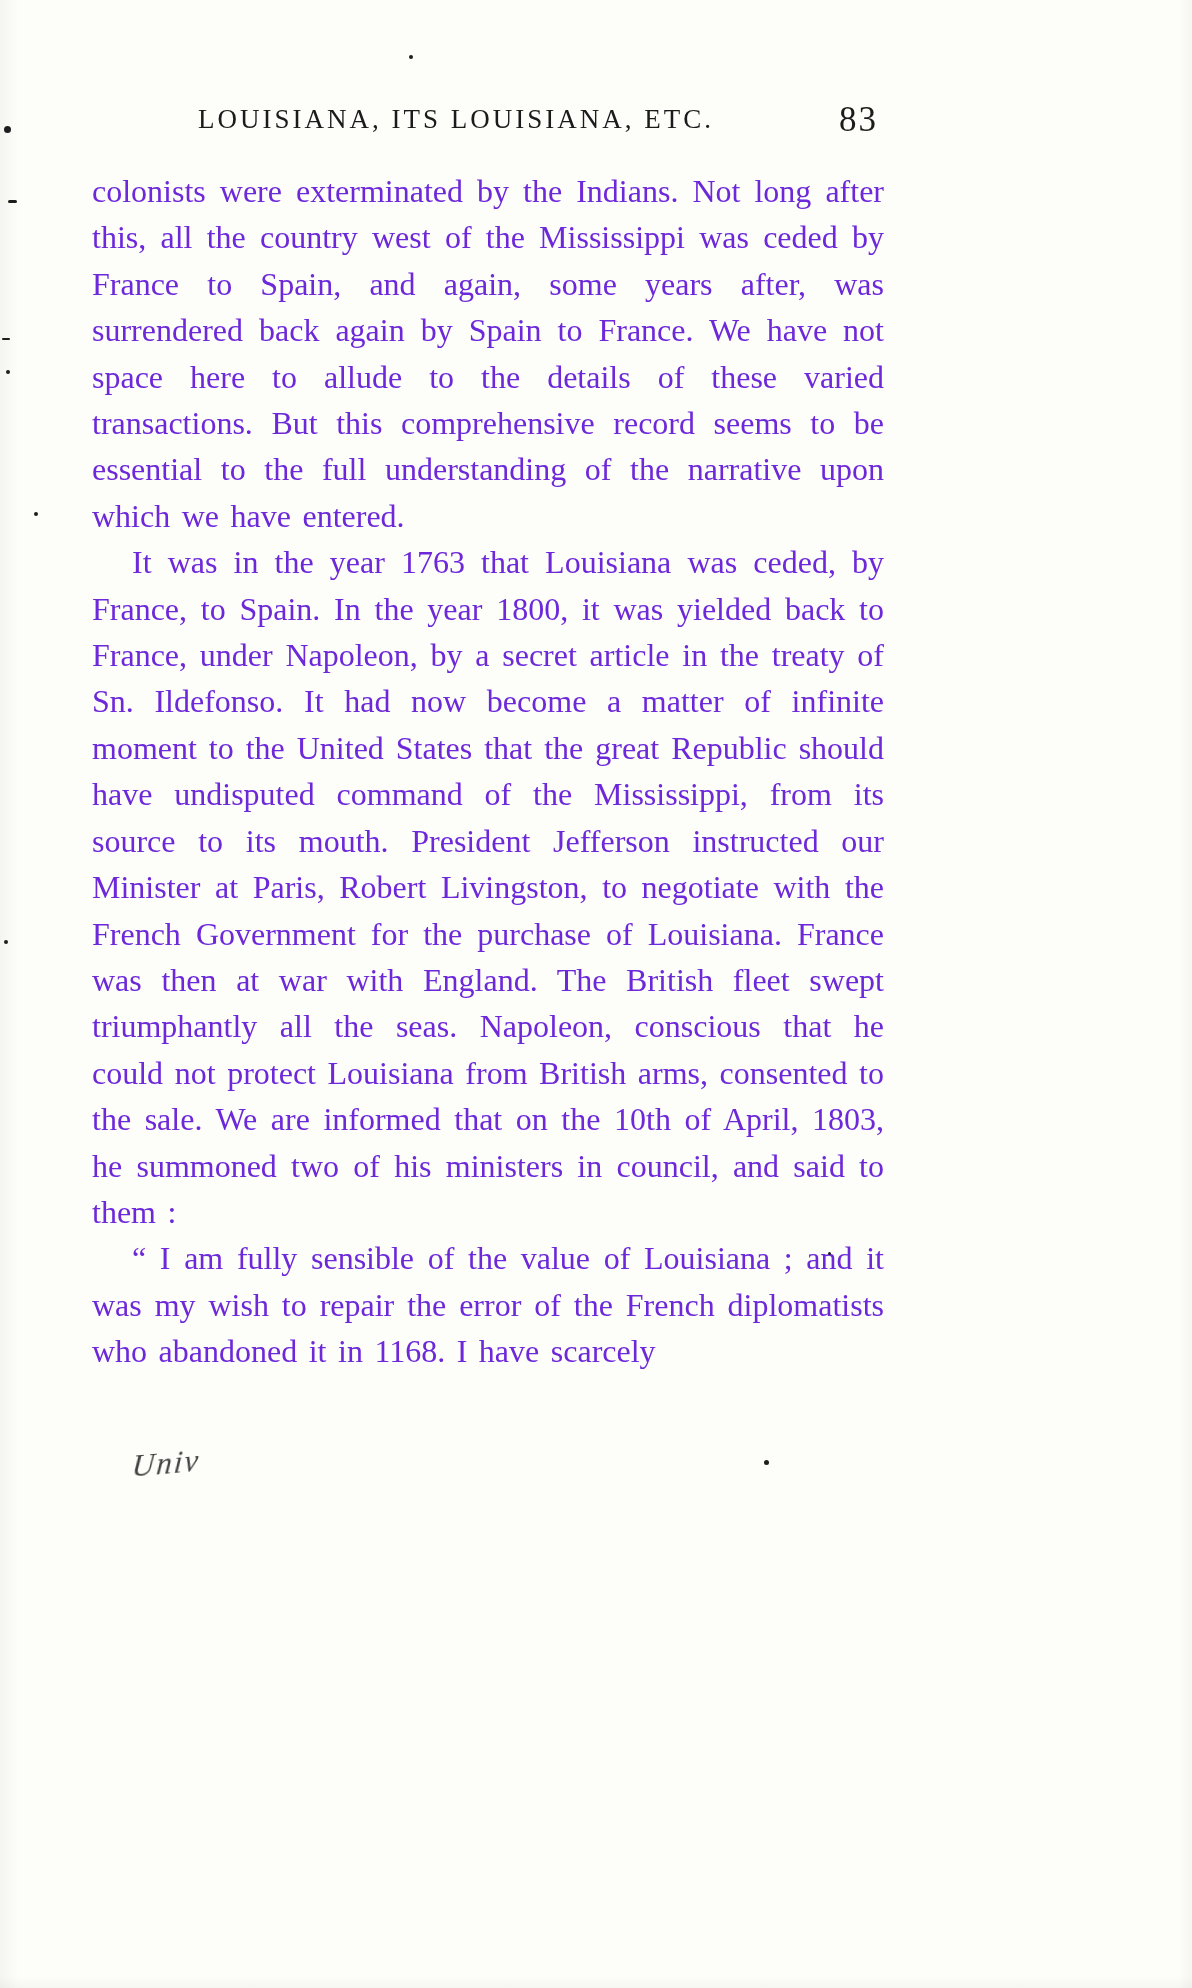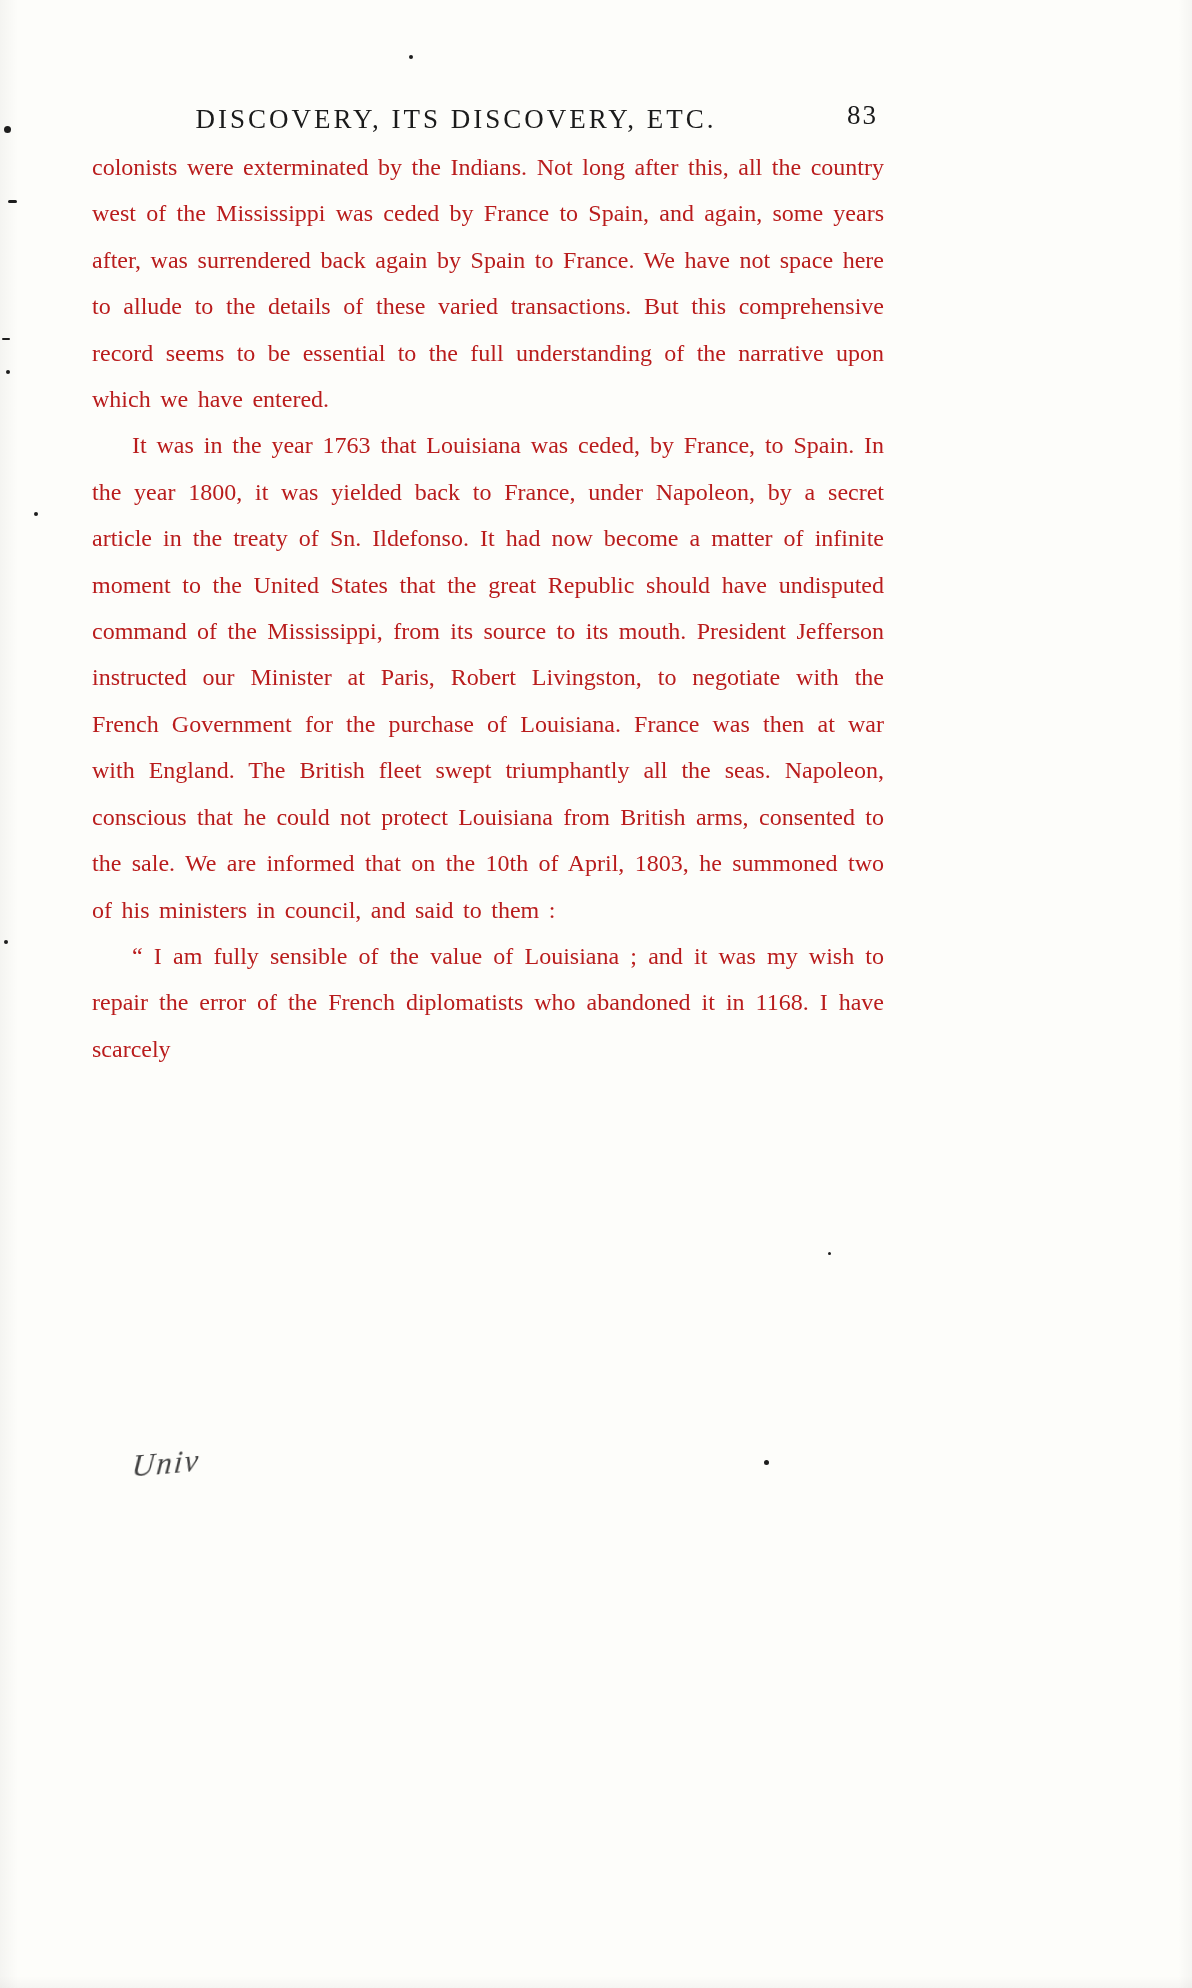--- a/index.html
+++ b/index.html
@@ -41,29 +41,30 @@
     position: absolute;
     left: 0;
     right: 64px;
     text-align: center;
     white-space: nowrap;
   }
   .running-head .page-number {
     position: absolute;
     right: 6px;
     top: -4px;
-    font-size: 27px;
+    font-size: 35px;
     letter-spacing: 2px;
   }
   .body-text {
-    font-size: 24px;
+    margin-top: 24px;
+    font-size: 32px;
     line-height: 46.4px;
     text-align: justify;
     word-spacing: 3.5px;
-    color: #b91c1c;
+    color: #6d28d9;
   }
   .body-text p { margin: 0; }
   .body-text p.indent { text-indent: 40px; }
   .stamp {
     position: absolute;
     left: 132px;
     top: 1446px;
     font-size: 31px;
     font-style: italic;
     color: #222;
@@ -88,21 +89,21 @@
   .mark.m9 { left: 828px; top: 1252px; width: 3px; height: 3px; }
 </style>
 </head>
 <body>
 
 <div class="scan-page">
 
   <div class="text-block">
 
     <div class="running-head">
-      <span class="head-title">DISCOVERY, ITS DISCOVERY, ETC.</span>
+      <span class="head-title">LOUISIANA, ITS LOUISIANA, ETC.</span>
       <span class="page-number">83</span>
     </div>
 
     <div class="body-text">
       <p>colonists were exterminated by the Indians.  Not long after this, all the country west of the Mississippi was ceded by France to Spain, and again, some years after, was surrendered back again by Spain to France. We have not space here to allude to the details of these varied transactions.  But this comprehensive record seems to be essential to the full understanding of the narrative upon which we have entered.</p>
       <p class="indent">It was in the year 1763 that Louisiana was ceded, by France, to Spain.  In the year 1800, it was yielded back to France, under Napoleon, by a secret article in the treaty of Sn. Ildefonso.  It had now become a matter of infinite moment to the United States that the great Republic should have undisputed command of the Mississippi, from its source to its mouth. President Jefferson instructed our Minister at Paris, Robert Livingston, to negotiate with the French Government for the purchase of Louisiana.  France was then at war with England.  The British fleet swept triumphantly all the seas.  Napoleon, conscious that he could not protect Louisiana from British arms, consented to the sale.  We are informed that on the 10th of April, 1803, he summoned two of his ministers in council, and said to them :</p>
       <p class="indent">“ I am fully sensible of the value of Louisiana ; and it was my wish to repair the error of the French diplomatists who abandoned it in 1168.  I have scarcely</p>
     </div>
 
   </div>

